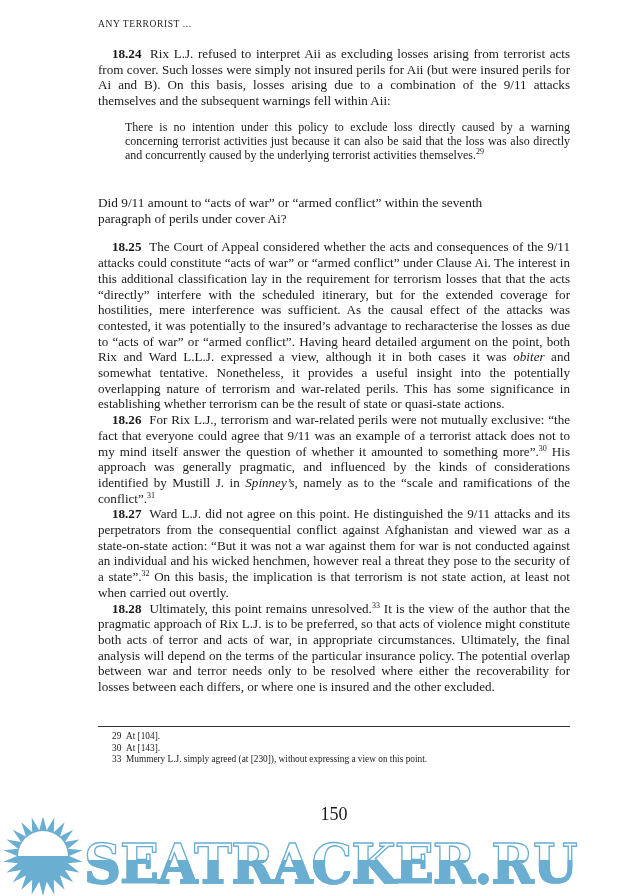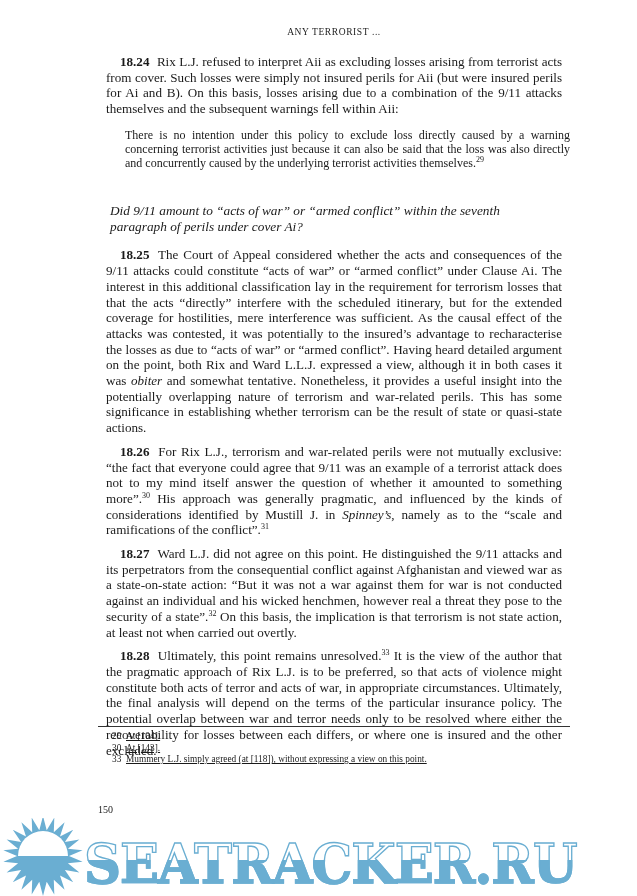--- a/index.html
+++ b/index.html
@@ -3,33 +3,33 @@
   <meta charset="utf-8">
   <style>
     html, body { margin: 0; padding: 0; }
     body {
       width: 637px; height: 896px; overflow: hidden; position: relative;
       background: #ffffff; color: #1a1a1a;
       font-family: "Liberation Serif", "DejaVu Serif", serif;
     }
     .page { position: absolute; left: 98px; top: 0; width: 472px; }
     .running-head {
-      position: absolute; top: 27px; left: 0; width: 472px; text-align: center;
+      position: absolute; top: 19px; left: 0; width: 472px; text-align: left;
       font-size: 9.5px; letter-spacing: 0.6px; color: #222;
     }
     .body-text { position: absolute; top: 46px; left: 0; width: 472px; font-size: 13.1px; line-height: 15.7px; }
-    p { margin: 8px; text-align: justify; text-indent: 14px; }
+    p { margin: 0; text-align: justify; text-indent: 14px; }
     .pnum { font-weight: bold; margin-right: 4px; }
     sup { font-size: 8px; line-height: 0; vertical-align: 5px; }
     .quote { margin: 11px 0 0 27px; font-size: 12px; line-height: 14.2px; text-indent: 0; font-family: Liberation Serif, serif; }
-    .heading { margin: 33px 0 12px 12px; font-style: italic; font-size: 13.3px; line-height: 16px; text-indent: 0; text-align: left; width: 400px; }
+    .heading { margin: 33px 0 12px 0; font-size: 13.3px; line-height: 16px; text-indent: 0; text-align: left; width: 400px; }
     .footnotes { position: absolute; top: 726px; left: 0; width: 472px; border-top: 1px solid #333; padding-top: 4px; }
-    .fn { font-size: 9.3px; line-height: 11.6px; padding-left: 14px; text-decoration: underline; }
+    .fn { font-size: 9.3px; line-height: 11.6px; padding-left: 14px; }
     .fn .fnnum { display: inline-block; width: 14px; }
-    .page-number { position: absolute; top: 804px; left: 0; width: 472px; text-align: left; font-size: 10px; }
+    .page-number { position: absolute; top: 804px; left: 0; width: 472px; text-align: center; font-size: 18px; }
     .watermark { position: absolute; left: 0; top: 818px; width: 590px; height: 78px; }
     .wm-text {
       position: absolute; left: 84px; top: 18px; font-family: "DejaVu Serif", serif; font-weight: bold;
       font-size: 55px; letter-spacing: -1px; line-height: 56px; white-space: nowrap;
       color: transparent;
       background: linear-gradient(to bottom, #ffffff 0%, #ffffff 42%, #6aaed2 42%, #6aaed2 100%);
       -webkit-background-clip: text; background-clip: text;
       -webkit-text-stroke: 1.4px #6aaed2;
       transform: scaleX(0.93); transform-origin: left top;
     }
@@ -53,21 +53,21 @@
     <p><span class="pnum">18.26</span> <span>For Rix L.J., terrorism and war-related perils were not mutually exclusive: “the fact that everyone could agree that 9/11 was an example of a terrorist attack does not to my mind itself answer the question of whether it amounted to something more”.</span><sup>30</sup><span> His approach was generally pragmatic, and influenced by the kinds of considerations identified by Mustill J. in </span><em>Spinney’s</em><span>, namely as to the “scale and ramifications of the conflict”.</span><sup>31</sup></p>
 
     <p><span class="pnum">18.27</span> <span>Ward L.J. did not agree on this point. He distinguished the 9/11 attacks and its perpetrators from the consequential conflict against Afghanistan and viewed war as a state-on-state action: “But it was not a war against them for war is not conducted against an individual and his wicked henchmen, however real a threat they pose to the security of a state”.</span><sup>32</sup><span> On this basis, the implication is that terrorism is not state action, at least not when carried out overtly.</span></p>
 
     <p><span class="pnum">18.28</span> <span>Ultimately, this point remains unresolved.</span><sup>33</sup><span> It is the view of the author that the pragmatic approach of Rix L.J. is to be preferred, so that acts of violence might constitute both acts of terror and acts of war, in appropriate circumstances. Ultimately, the final analysis will depend on the terms of the particular insurance policy. The potential overlap between war and terror needs only to be resolved where either the recoverability for losses between each differs, or where one is insured and the other excluded.</span></p>
   </div>
 
   <div class="footnotes">
     <div class="fn"><span class="fnnum">29</span><span>At [104].</span></div>
     <div class="fn"><span class="fnnum">30</span><span>At [143].</span></div>
-    <div class="fn"><span class="fnnum">33</span><span>Mummery L.J. simply agreed (at [118]), without expressing a view on this point.</span></div>
+    <div class="fn"><span class="fnnum">33</span><span>Mummery L.J. simply agreed (at [230]), without expressing a view on this point.</span></div>
   </div>
 
   <div class="page-number">150</div>
 </div>
 
 <div class="watermark">
   <svg class="wm-sun" viewBox="0 0 90 78">
     <g fill="#6aaed2">
       <polygon id="sunrays" points="43.0,-2.0 46.7,12.3 54.3,-0.4 53.8,14.3 64.6,4.3 60.0,18.4 73.2,11.8 64.9,23.9 79.4,21.4 67.9,30.7 82.6,32.3 69.0,38.0 82.6,43.7 67.9,45.3 79.4,54.6 64.9,52.1 73.2,64.2 60.0,57.6 64.6,71.7 53.8,61.7 54.3,76.4 46.7,63.7 43.0,78.0 39.3,63.7 31.7,76.4 32.2,61.7 21.4,71.7 26.0,57.6 12.8,64.2 21.1,52.1 6.6,54.6 18.1,45.3 3.4,43.7 17.0,38.0 3.4,32.3 18.1,30.7 6.6,21.4 21.1,23.9 12.8,11.8 26.0,18.4 21.4,4.3 32.2,14.3 31.7,-0.4 39.3,12.3"></polygon>
     </g>

